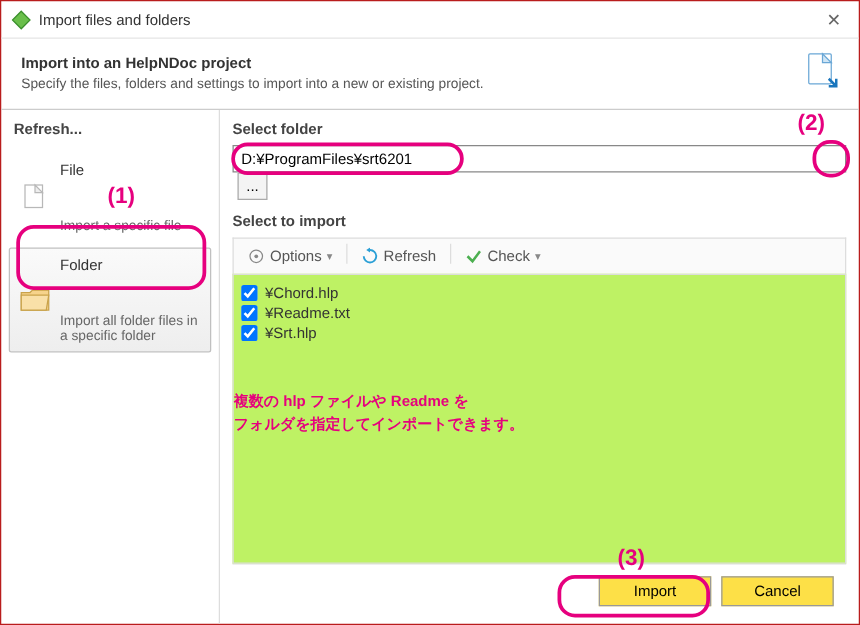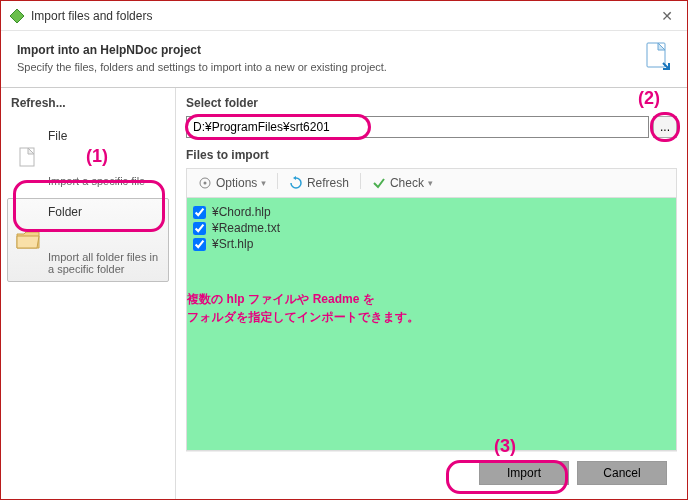--- a/index.html
+++ b/index.html
@@ -17,31 +17,31 @@
 .main { flex: 1; display: flex; }
 .left { width: 175px; border-right: 1px solid #ddd; padding: 8px 6px; }
 .panel-title { font-weight: bold; color: #444; margin-bottom: 8px; padding: 0 4px 4px 4px; }
 .choice { display: flex; align-items: center; padding: 6px 6px; border: 1px solid transparent; border-radius: 2px; cursor: pointer; margin-bottom: 4px; }
 .choice.selected { background: linear-gradient(#fafafa,#eee); border: 1px solid #c0c0c0; }
 .choice .cicon { width: 28px; height: 26px; margin-right: 6px; flex: none; }
 .choice .ctitle { color: #333; }
 .choice .cdesc { color: #666; font-size: 11px; margin-top: 32px; }
 .right { flex: 1; padding: 8px 10px 6px 10px; display: flex; flex-direction: column; position: relative; }
 .section-title { font-weight: bold; color: #444; margin-bottom: 6px; }
-.pathrow { display: flex; margin-bottom: 10px; }
+.pathrow { display: flex; margin-bottom: 10px; flex-direction: column; }
 .pathrow input { flex: 1; border: 1px solid #888; padding: 3px 6px; height: 22px; font-size: 12px; }
 .pathrow button { width: 24px; height: 22px; margin-left: 4px; border: 1px solid #aaa; background: #f4f4f4; cursor: pointer; }
 .toolbar { display: flex; align-items: flex-start; gap: 4px; padding: 4px 4px; border: 1px solid #ddd; border-bottom: none; background: #fafafa; }
 .tbtn { display: flex; align-items: center; gap: 4px; padding: 2px 6px; color: #555; cursor: pointer; border: 1px solid transparent; border-radius: 2px; }
-.filelist { border: 1px solid #ddd; flex: 1; padding: 6px; overflow: auto; background: #86efac; position: relative; }
+.filelist { border: 1px solid #ddd; flex: 1; padding: 6px; overflow: auto; background: #bef264; position: relative; }
 .frow { display: flex; align-items: center; gap: 6px; padding: 1px 0; }
 .frow input[type=checkbox] { width: 13px; height: 13px; }
 .frow span { color: #333; }
 .footer { height: 42px; display: flex; align-items: center; justify-content: flex-end; gap: 8px; padding: 0 10px; border-top: 1px solid #eee; }
-.btn { min-width: 90px; height: 24px; border: 1px solid #999; background: #a3a3a3; cursor: pointer; }
+.btn { min-width: 90px; height: 24px; border: 1px solid #999; background: #fde047; cursor: pointer; }
 .ring { position: absolute; border: 3px solid #e6007e; border-radius: 14px; pointer-events: none; }
 .anno { position: absolute; color: #e6007e; font-weight: bold; font-size: 18px; pointer-events: none; }
 .anno-body { position: absolute; color: #e6007e; font-weight: bold; font-size: 20px; pointer-events: none; line-height: 1.5; text-align: left; width: 100%; }
 .caret { font-size: 9px; color: #888; }
 </style>
 </head>
 <body>
 
 <div class="window">
 
@@ -93,21 +93,21 @@
       </div>
     </div>
 
     <div class="right">
       <div class="section-title">Select folder</div>
       <div class="pathrow">
         <input type="text" value="D:¥ProgramFiles¥srt6201" style="">
         <button>...</button>
       </div>
 
-      <div class="section-title">Files to import</div>
+      <div class="section-title">Select to import</div>
 
       <div class="toolbar">
         <div class="tbtn">
           <svg width="14" height="14" viewBox="0 0 14 14">
               <circle cx="7" cy="7" r="5" fill="none" stroke="#888"></circle>
               <circle cx="7" cy="7" r="1.5" fill="#888"></circle>
             </svg>
           <span>Options</span>
           <span class="caret">▾</span>
         </div>

